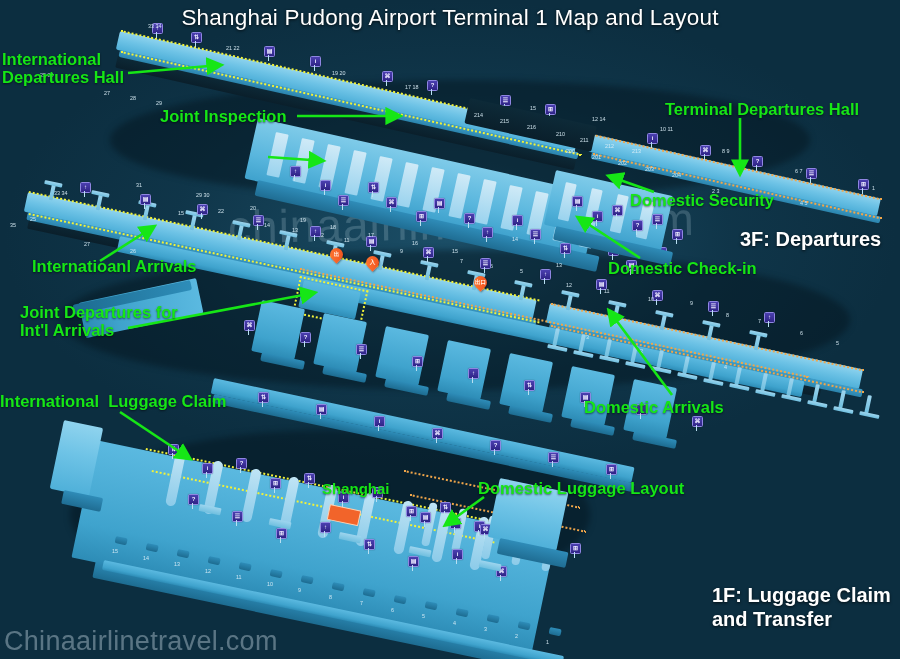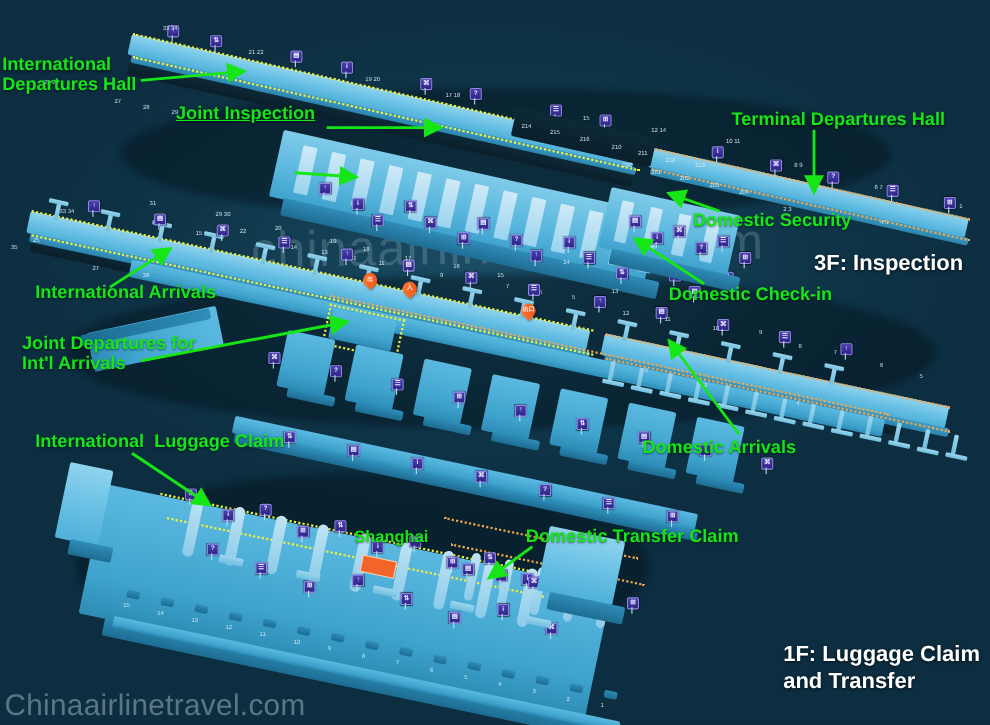--- a/index.html
+++ b/index.html
@@ -751,33 +751,34 @@
       <line x1="654" y1="192" x2="620" y2="180"></line>
       <line x1="640" y1="258" x2="588" y2="224"></line>
       <line x1="100" y1="261" x2="144" y2="233"></line>
       <line x1="128" y1="328" x2="303" y2="295"></line>
       <line x1="672" y1="395" x2="616" y2="320"></line>
       <line x1="120" y1="412" x2="180" y2="452"></line>
       <line x1="484" y1="497" x2="455" y2="518"></line>
     </g>
   </svg>
 
+  <div class="title">Shanghai Pudong Airport Terminal 1 Map and Layout</div>
 
   <div class="glabel" style="left:2px;top:50px;">International
 Departures Hall</div>
-  <div class="glabel" style="left:160px;top:94px;text-decoration:underline;">Joint Inspection</div>
+  <div class="glabel" style="left:160px;top:107px;">Joint Inspection</div>
   <div class="glabel" style="left:665px;top:100px;">Terminal Departures Hall</div>
   <div class="glabel" style="left:630px;top:191px;">Domestic Security</div>
   <div class="glabel" style="left:608px;top:259px;">Domestic Check-in</div>
-  <div class="glabel" style="left:32px;top:257px;">International Arrivals</div>
+  <div class="glabel" style="left:32px;top:257px;">Internatioanl Arrivals</div>
   <div class="glabel" style="left:20px;top:303px;">Joint Departures for
 Int'l Arrivals</div>
   <div class="glabel" style="left:584px;top:398px;">Domestic Arrivals</div>
-  <div class="glabel" style="left:0px;top:392px;padding-left:32px;">International  Luggage Claim</div>
+  <div class="glabel" style="left:0px;top:392px;">International  Luggage Claim</div>
   <div class="glabel sm" style="left:322px;top:481px;">Shanghai</div>
-  <div class="glabel" style="left:478px;top:479px;">Domestic Transfer Claim</div>
-
-  <div class="floor" style="left:740px;top:227px;">3F: Inspection</div>
+  <div class="glabel" style="left:478px;top:479px;">Domestic Luggage Layout</div>
+
+  <div class="floor" style="left:740px;top:227px;">3F: Departures</div>
   <div class="floor" style="left:712px;top:583px;">1F: Luggage Claim
 and Transfer</div>
 
   <div class="wm-corner">Chinaairlinetravel.com</div>
 </div>
 
 </body></html>

